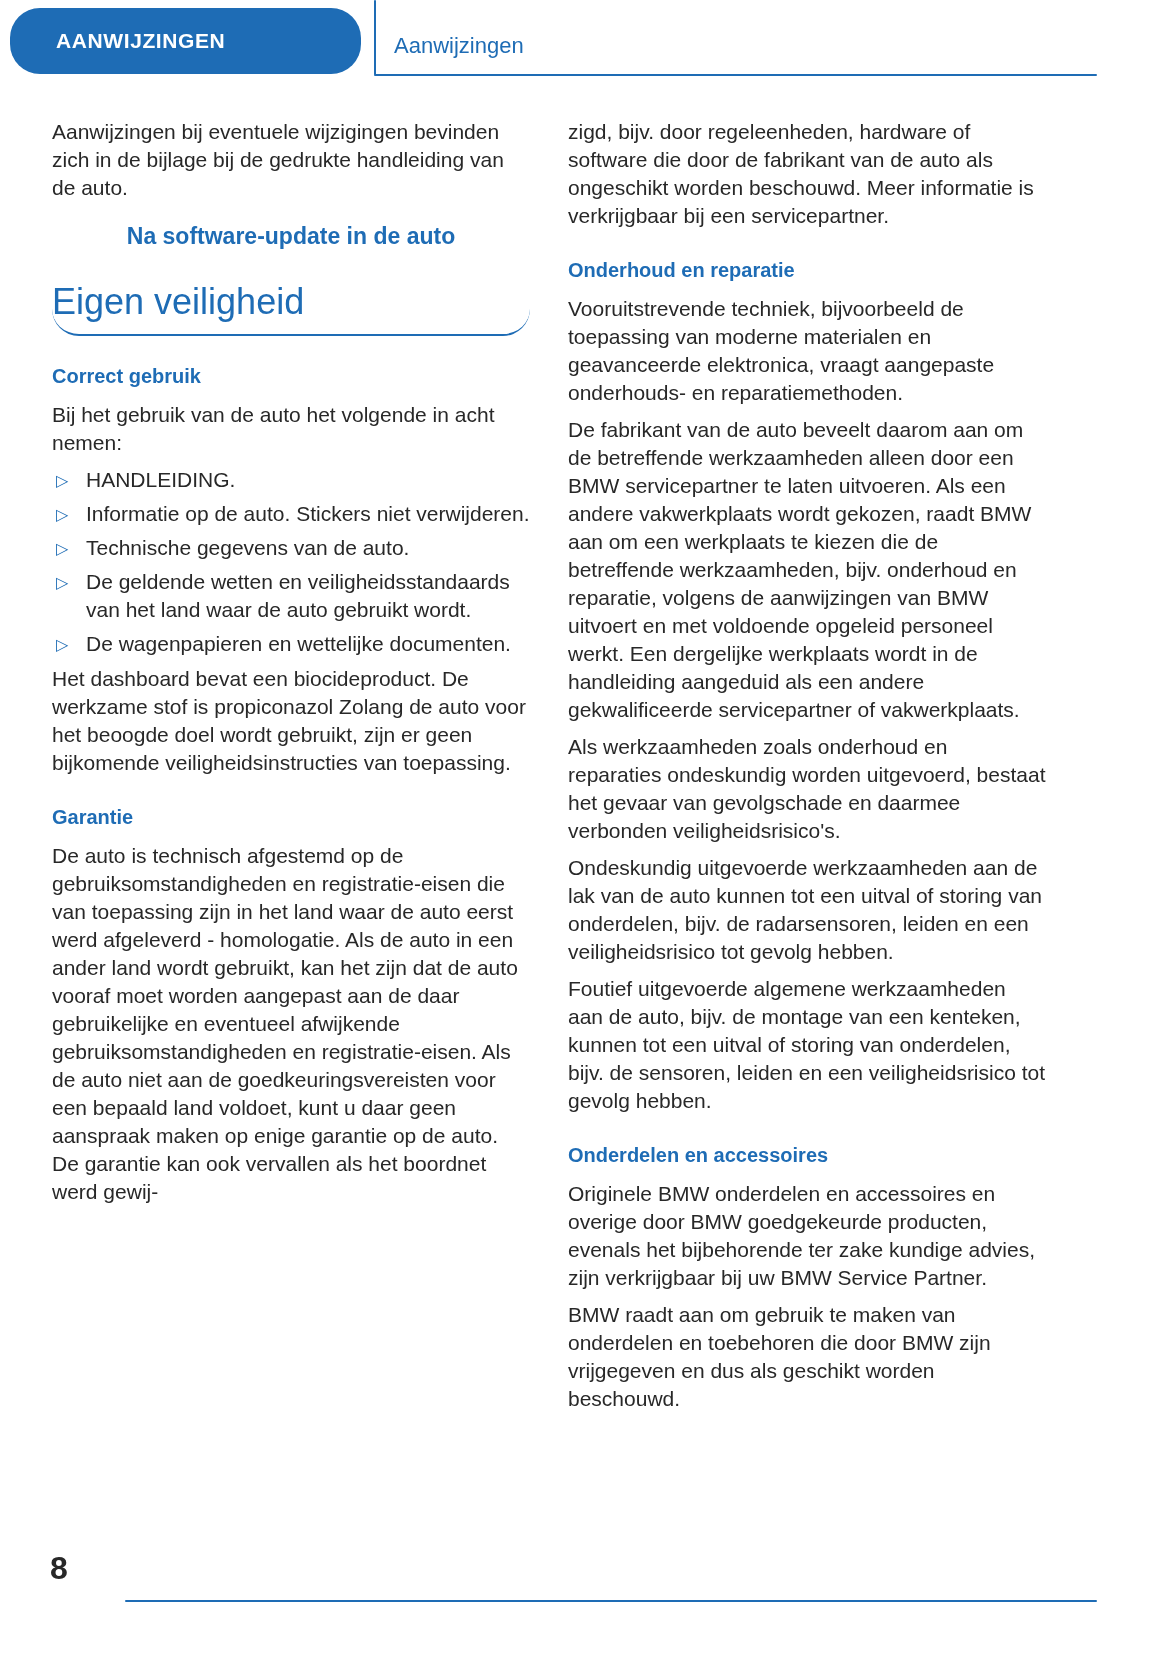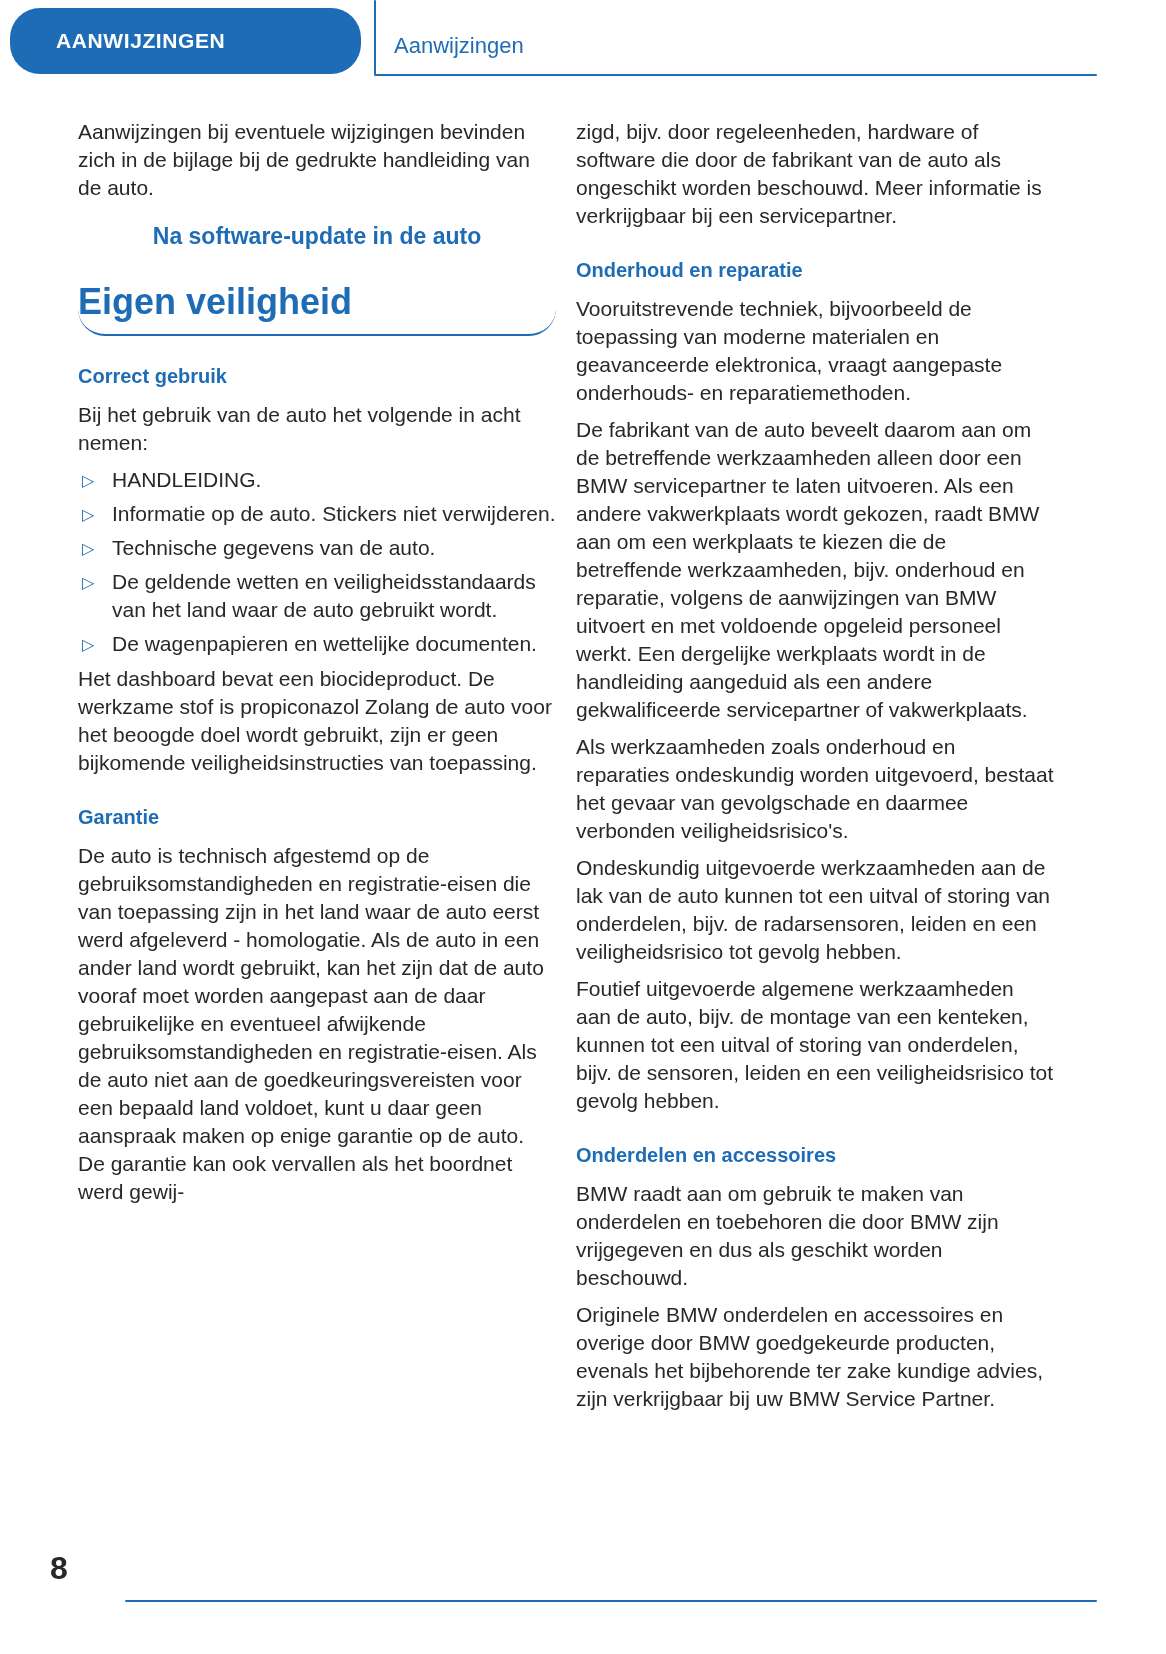--- a/index.html
+++ b/index.html
@@ -53,36 +53,35 @@
     font-size: 22px;
     color: var(--accent);
   }
 
   
   .content {
     position: absolute;
     left: 52px; top: 118px;
     width: 994px;
     display: flex;
-    gap: 20px;
-    margin-left: 26px;
+    gap: 38px;
   }
   .col {
     width: 478px;
     font-size: 21px;
     line-height: 28px;
     text-align: left;
   }
   .col p { margin: 0 0 9px 0; }
 
   h1.doc-h1 {
     font-size: 36px;
     line-height: 40px;
     color: var(--accent);
-    font-weight: 700;
+    font-weight: 400;
     margin: 32px 0 16px 0;
     padding-bottom: 12px;
     border-bottom: 2px solid var(--accent);
   }
   h2.doc-h2 {
     font-size: 20px;
     line-height: 32px;
     color: var(--accent);
     font-weight: 700;
     margin: 24px 0 9px 0;
@@ -186,22 +185,22 @@
     <p>zigd, bijv. door regeleenheden, hardware of software die door de fabrikant van de auto als ongeschikt worden beschouwd. Meer informatie is verkrijgbaar bij een servicepartner.</p>
 
     <h2 class="doc-h2">Onderhoud en reparatie</h2>
     <p>Vooruitstrevende techniek, bijvoorbeeld de toepassing van moderne materialen en geavanceerde elektronica, vraagt aangepaste onderhouds- en reparatiemethoden.</p>
     <p>De fabrikant van de auto beveelt daarom aan om de betreffende werkzaamheden alleen door een BMW servicepartner te laten uitvoeren. Als een andere vakwerkplaats wordt gekozen, raadt BMW aan om een werkplaats te kiezen die de betreffende werkzaamheden, bijv. onderhoud en reparatie, volgens de aanwijzingen van BMW uitvoert en met voldoende opgeleid personeel werkt. Een dergelijke werkplaats wordt in de handleiding aangeduid als een andere gekwalificeerde servicepartner of vakwerkplaats.</p>
     <p>Als werkzaamheden zoals onderhoud en reparaties ondeskundig worden uitgevoerd, bestaat het gevaar van gevolgschade en daarmee verbonden veiligheidsrisico's.</p>
     <p>Ondeskundig uitgevoerde werkzaamheden aan de lak van de auto kunnen tot een uitval of storing van onderdelen, bijv. de radarsensoren, leiden en een veiligheidsrisico tot gevolg hebben.</p>
     <p>Foutief uitgevoerde algemene werkzaamheden aan de auto, bijv. de montage van een kenteken, kunnen tot een uitval of storing van onderdelen, bijv. de sensoren, leiden en een veiligheidsrisico tot gevolg hebben.</p>
 
     <h2 class="doc-h2">Onderdelen en accessoires</h2>
+    <p>Originele BMW onderdelen en accessoires en overige door BMW goedgekeurde producten, evenals het bijbehorende ter zake kundige advies, zijn verkrijgbaar bij uw BMW Service Partner.</p>
     <p>BMW raadt aan om gebruik te maken van onderdelen en toebehoren die door BMW zijn vrijgegeven en dus als geschikt worden beschouwd.</p>
-    <p>Originele BMW onderdelen en accessoires en overige door BMW goedgekeurde producten, evenals het bijbehorende ter zake kundige advies, zijn verkrijgbaar bij uw BMW Service Partner.</p>
   </section>
 
 </main>
 
 <footer>
   <span class="page-number">8</span>
   <div class="footer-rule"></div>
 </footer>
 
 </body></html>

